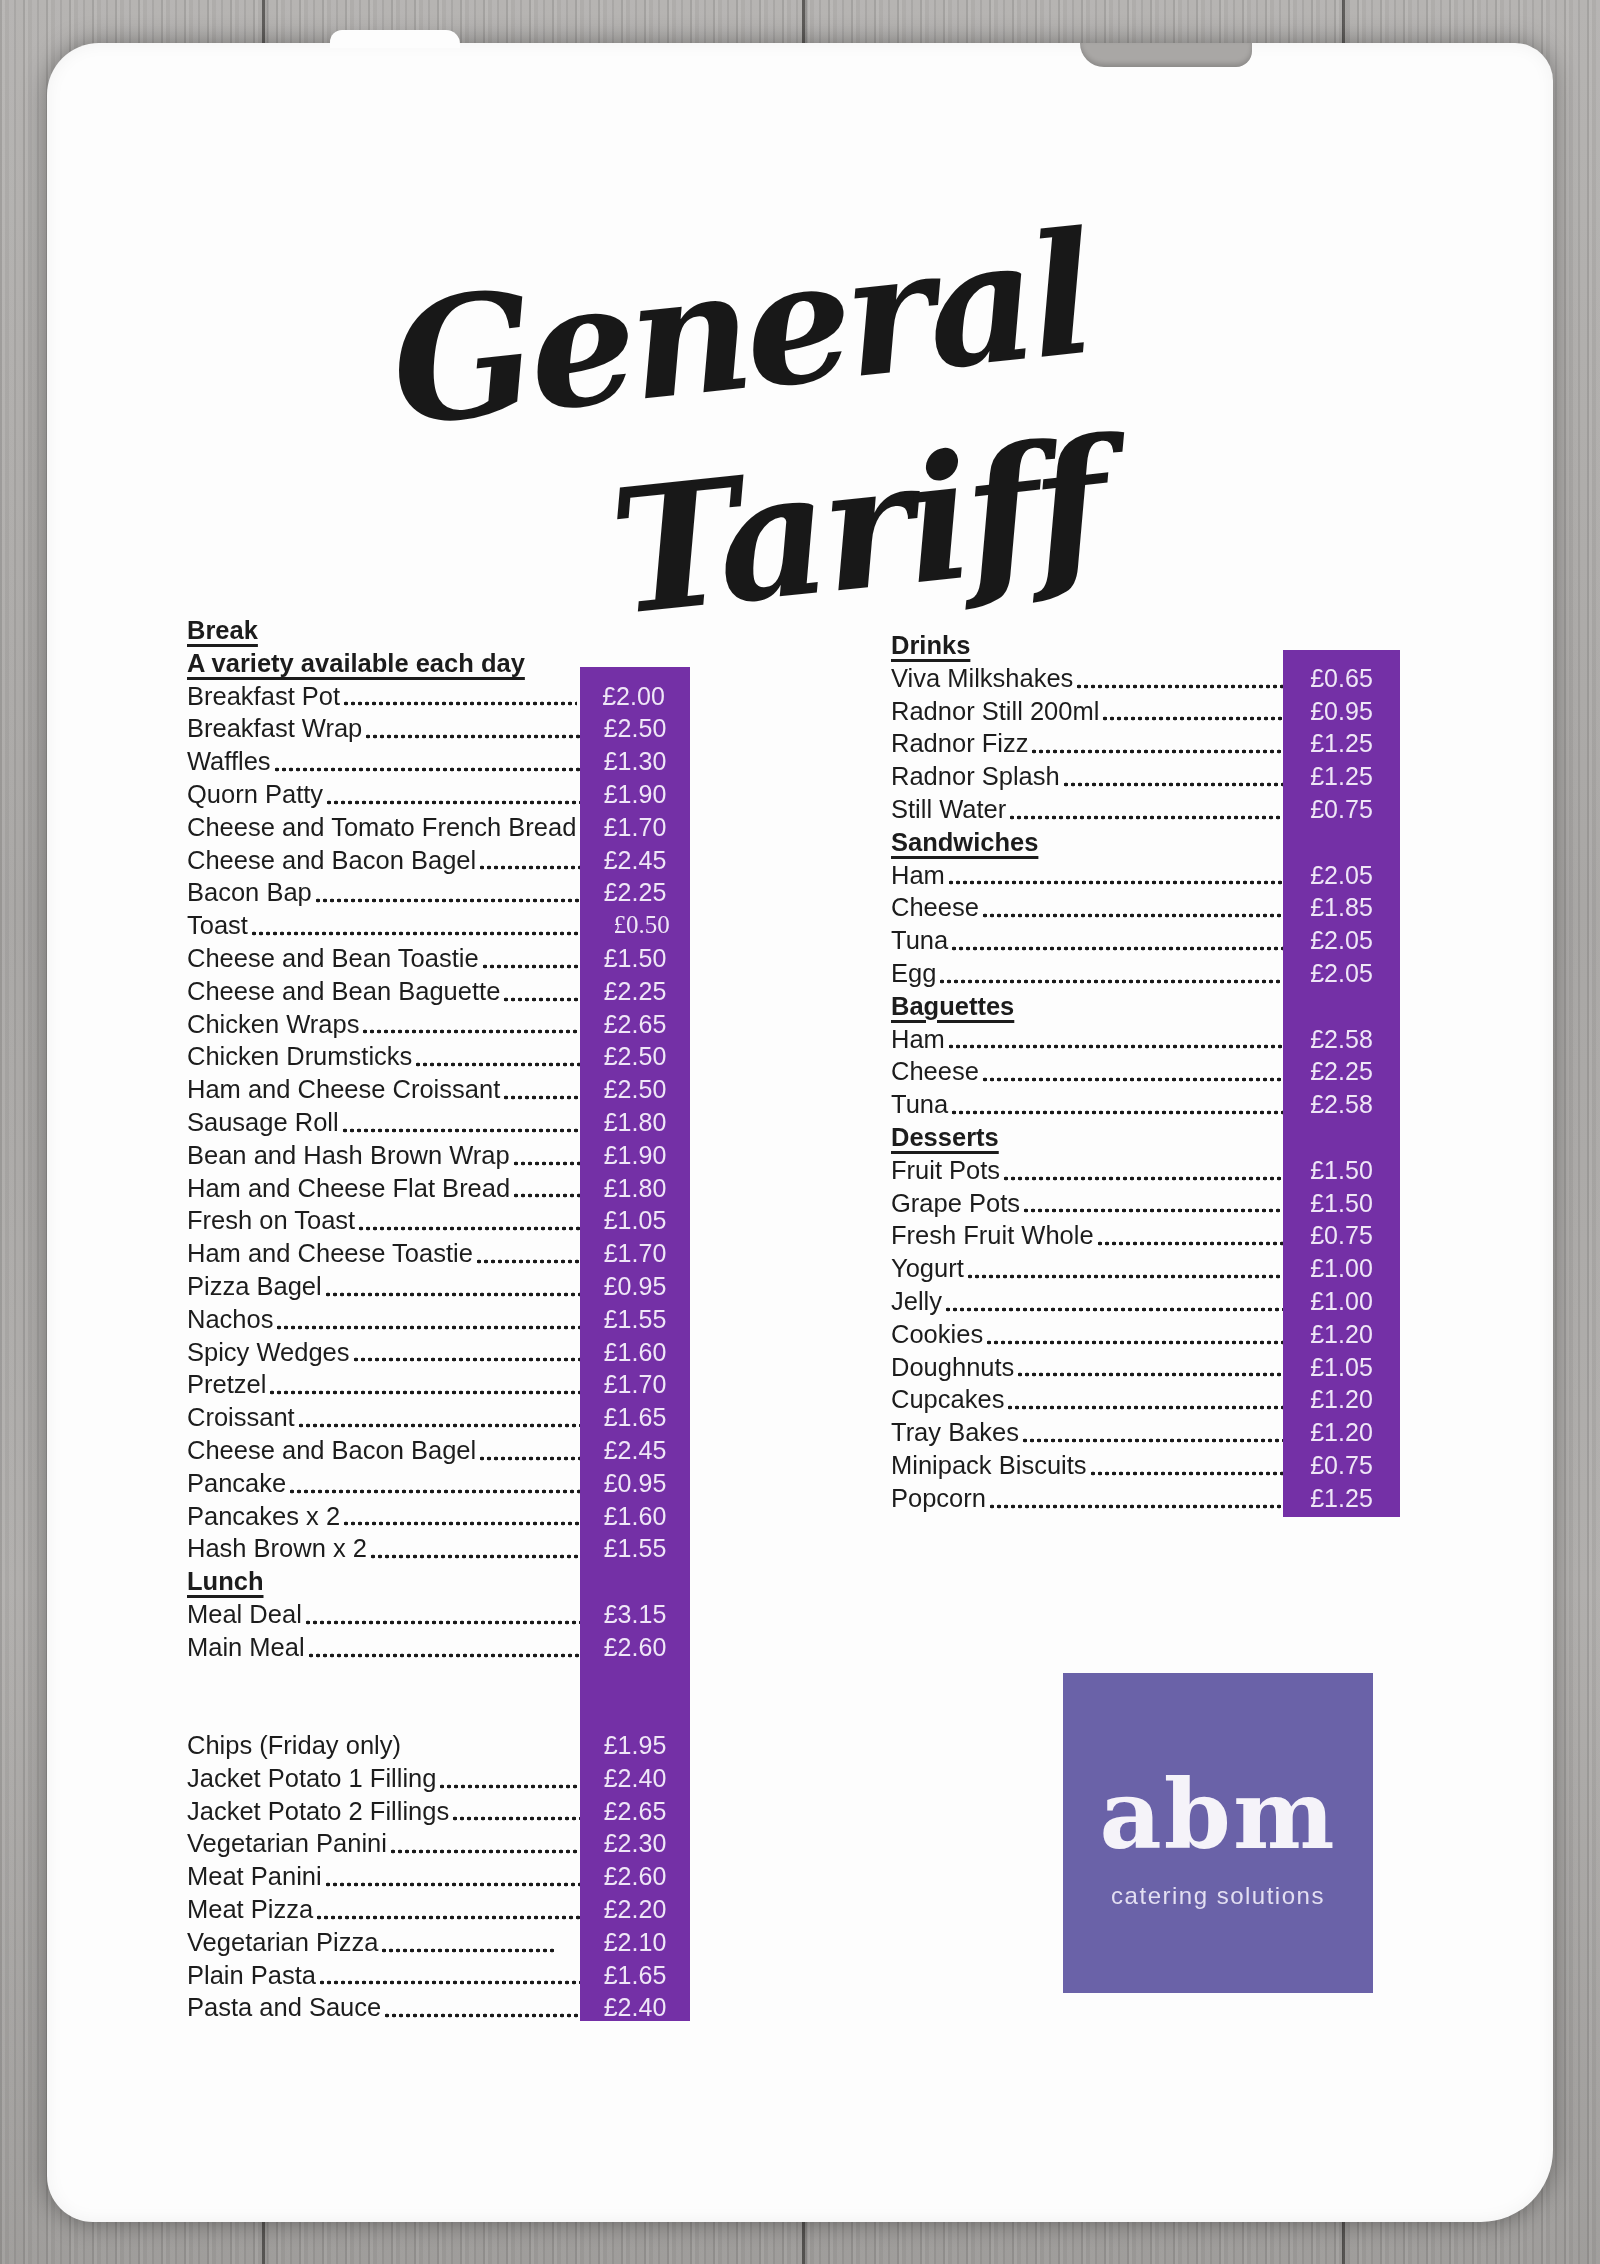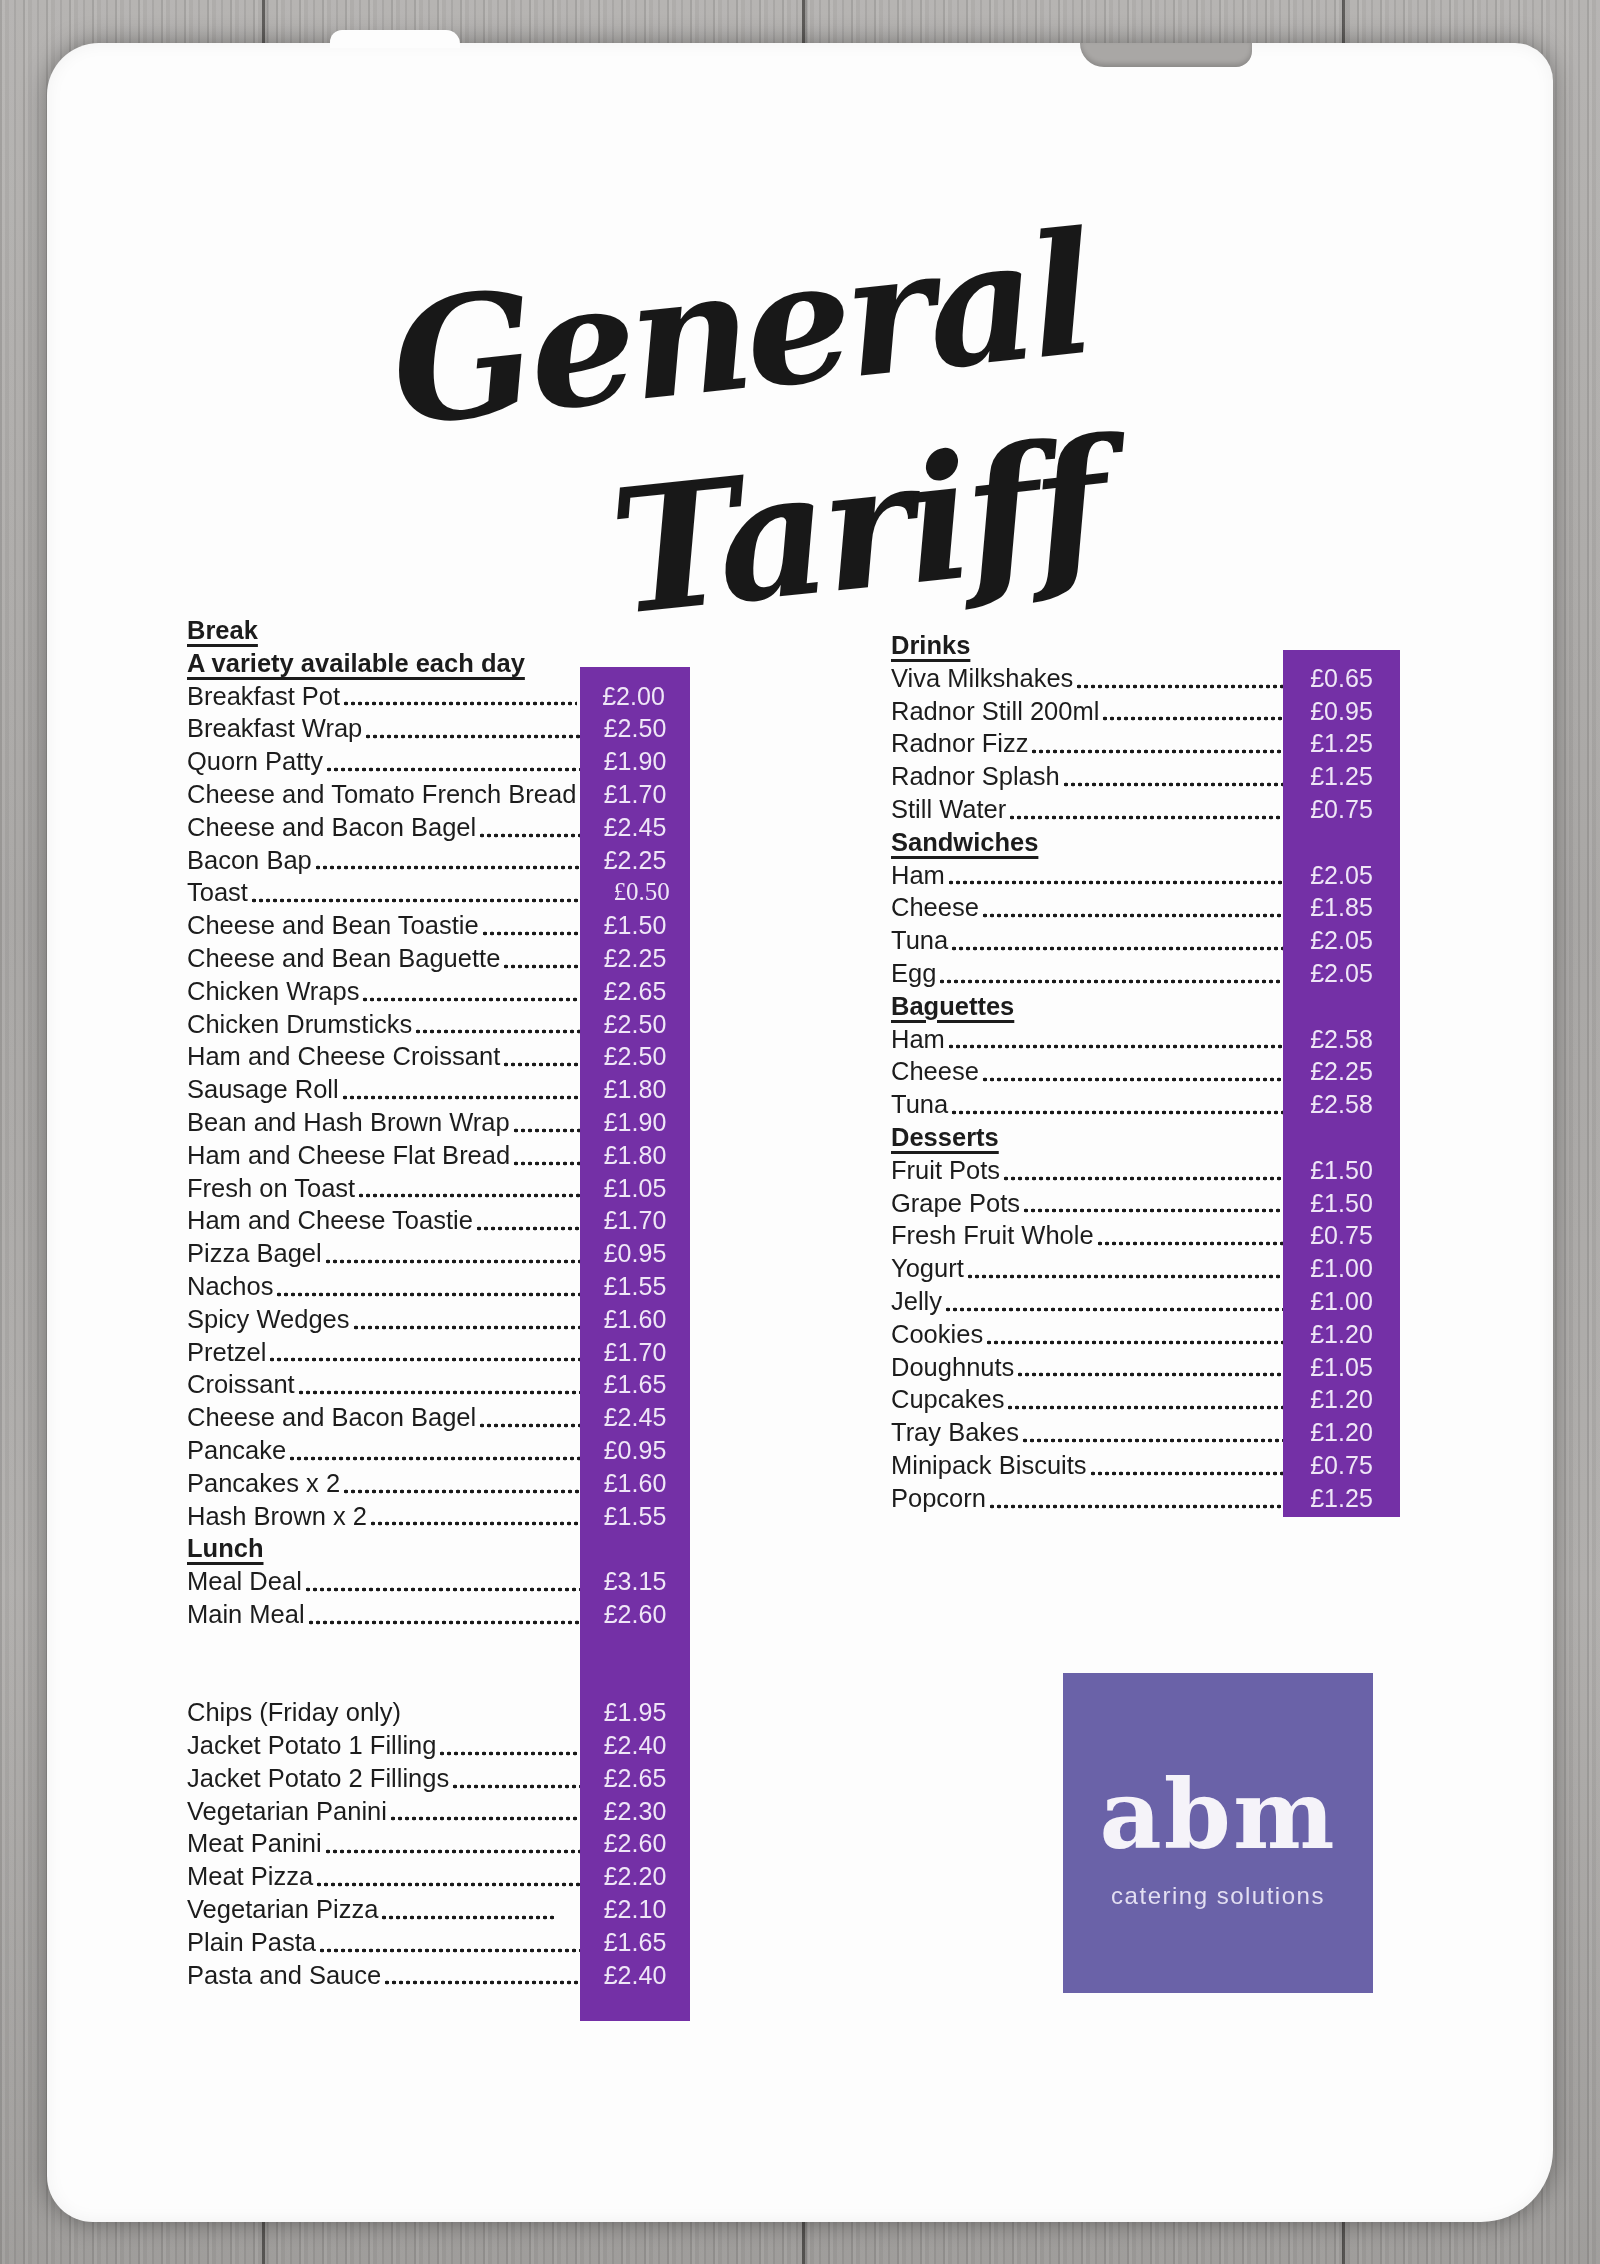--- a/index.html
+++ b/index.html
@@ -69,20 +69,25 @@
       <span class="nm">Breakfast Pot</span>
       <span class="leader"></span>
       <span class="price" style="width: 113px;">£2.00</span>
     </div>
     <div class="row">
       <span class="nm">Breakfast Wrap</span>
       <span class="leader"></span>
       <span class="price" style="width: 110px;">£2.50</span>
     </div>
     <div class="row">
+      <span class="nm">Waffles</span>
+      <span class="leader"></span>
+      <span class="price" style="width: 110px;">£1.30</span>
+    </div>
+    <div class="row">
       <span class="nm">Quorn Patty</span>
       <span class="leader"></span>
       <span class="price" style="width: 110px;">£1.90</span>
     </div>
     <div class="row">
       <span class="nm">Cheese and Tomato French Bread</span>
       <span class="leader"></span>
       <span class="price" style="width: 110px;">£1.70</span>
     </div>
     <div class="row">

